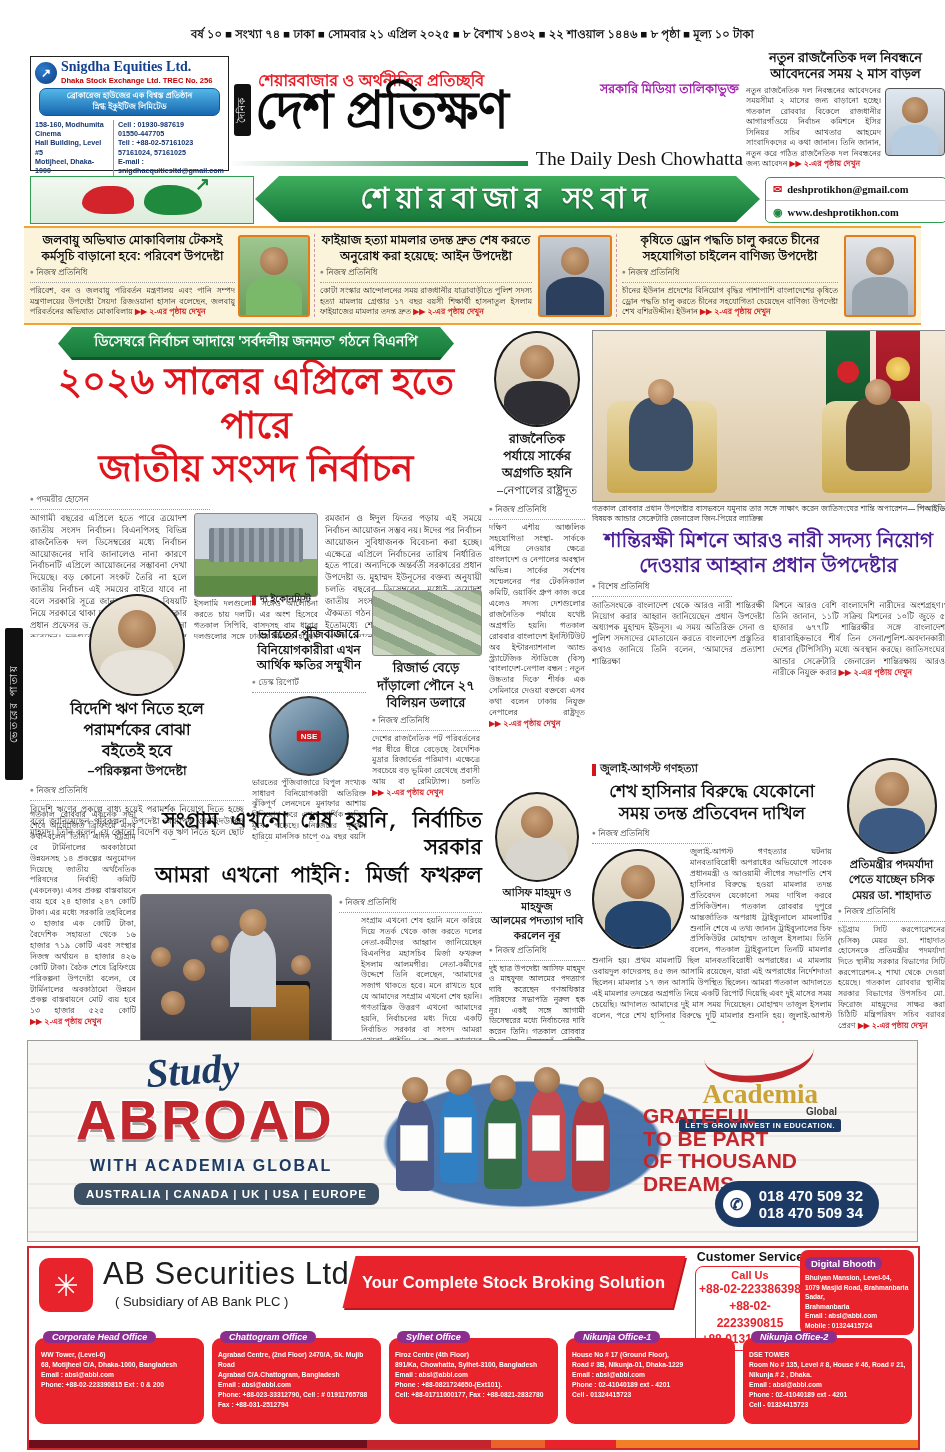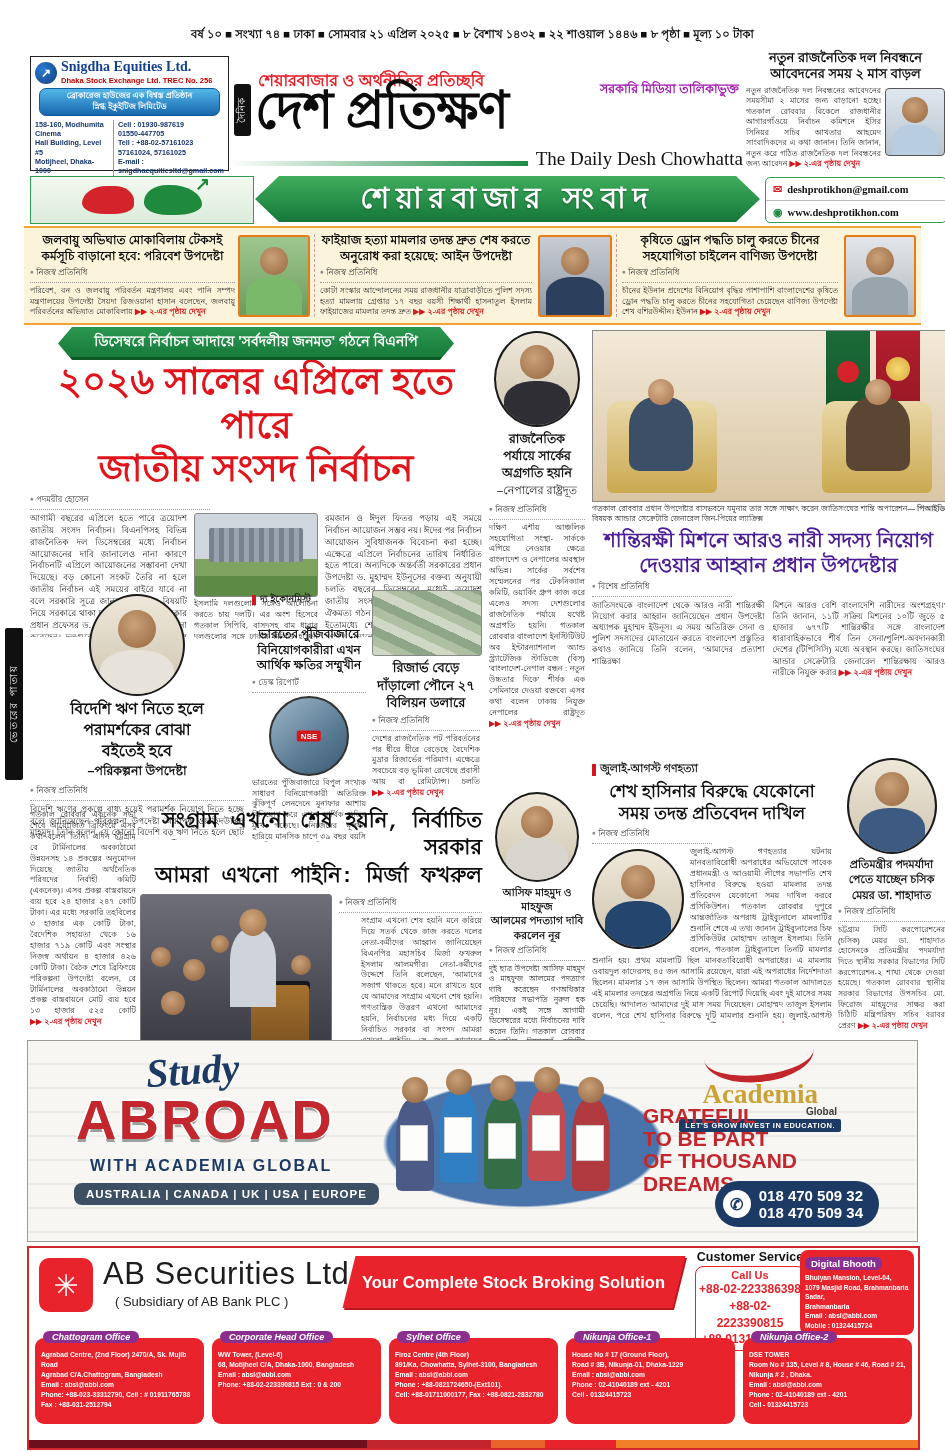--- a/index.html
+++ b/index.html
@@ -546,33 +546,33 @@
         <span class="ab-booth-title">Digital Bhooth</span>
         <div class="ab-booth-lines ml">Bhuiyan Mansion, Level-04,
 1079 Masjid Road, Brahmanbaria Sadar,
 Brahmanbaria
 Email : absl@abbl.com
 Mobile : 01324415724</div>
       </div>
     </div>
     <div class="ab-cards">
       <div class="ab-card">
+        <span class="ab-card-title">Corporate Head Office</span>
+        <div class="ab-card-lines ml">WW Tower, (Level-6)
+68, Motijheel C/A, Dhaka-1000, Bangladesh
+Email : absl@abbl.com
+Phone: +88-02-223390815 Ext : 0 &amp; 200</div>
+      </div>
+      <div class="ab-card">
         <span class="ab-card-title">Chattogram Office</span>
         <div class="ab-card-lines ml">Agrabad Centre, (2nd Floor) 2470/A, Sk. Mujib Road
 Agrabad C/A.Chattogram, Bangladesh
 Email : absl@abbl.com
 Phone: +88-023-33312790, Cell : # 01911765788
 Fax : +88-031-2512794</div>
-      </div>
-      <div class="ab-card">
-        <span class="ab-card-title">Corporate Head Office</span>
-        <div class="ab-card-lines ml">WW Tower, (Level-6)
-68, Motijheel C/A, Dhaka-1000, Bangladesh
-Email : absl@abbl.com
-Phone: +88-02-223390815 Ext : 0 &amp; 200</div>
       </div>
       <div class="ab-card">
         <span class="ab-card-title">Sylhet Office</span>
         <div class="ab-card-lines ml">Firoz Centre (4th Floor)
 891/Ka, Chowhatta, Sylhet-3100, Bangladesh
 Email : absl@abbl.com
 Phone : +88-0821724650-(Ext101).
 Cell: +88-01711000177, Fax : +88-0821-2832780</div>
       </div>
       <div class="ab-card">

